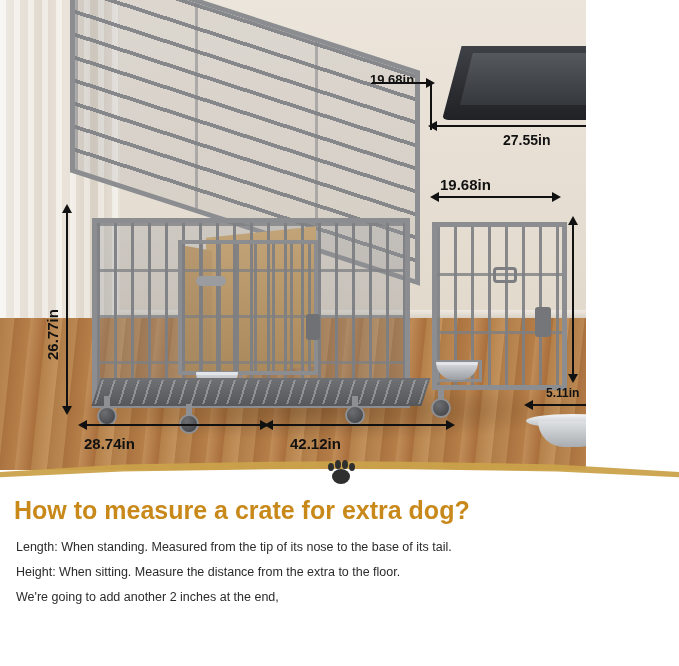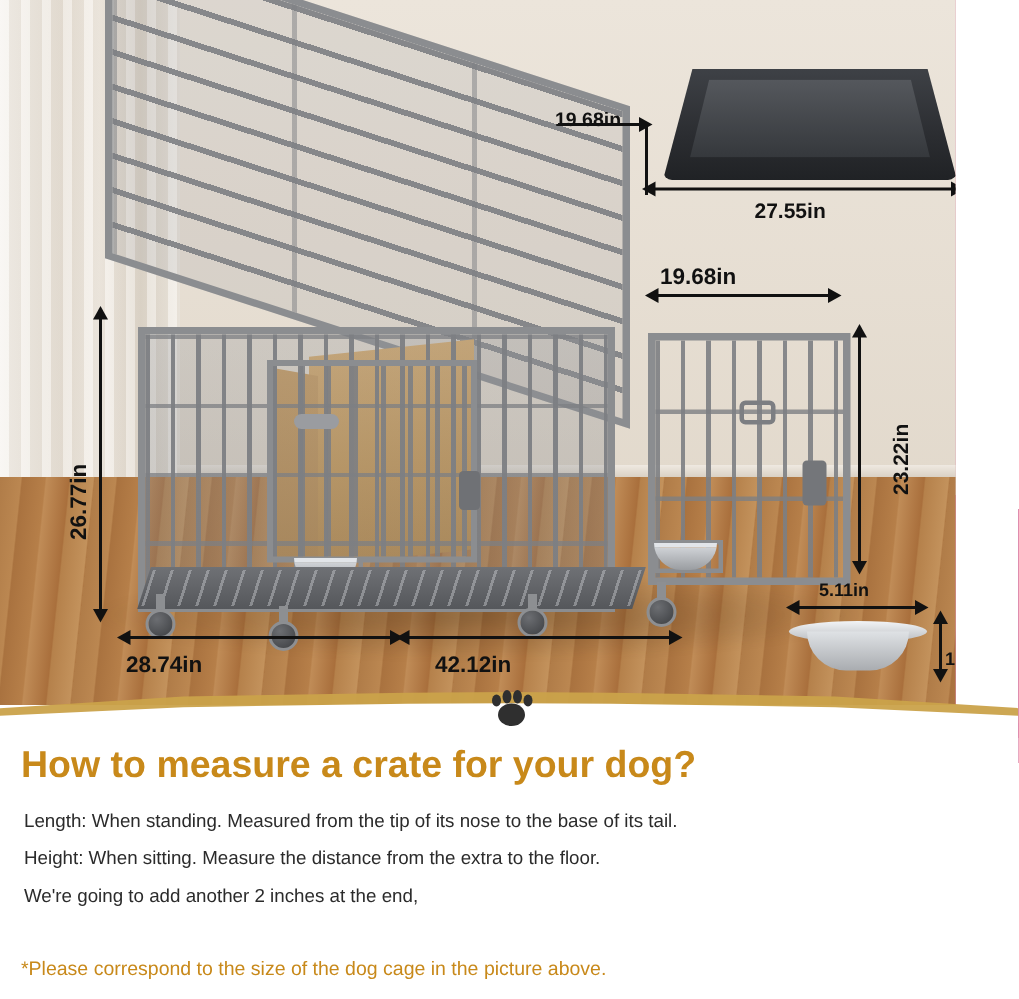--- a/index.html
+++ b/index.html
@@ -10,21 +10,21 @@
     font-family: "Liberation Sans", sans-serif;
     background: #ffffff;
     overflow: hidden;
     position: relative;
   }
 
   
   #photo {
     position: absolute;
     left: 0; top: 0;
-    width: 637px; height: 470px;
+    width: 586px; height: 470px;
     overflow: hidden;
     background: #be185d;
   }
   
   .wall {
     position: absolute; left: 0; top: 0; width: 679px; height: 330px;
     background: linear-gradient(180deg,#efe9e1 0%, #e6ded3 60%, #ded5c8 100%);
   }
   .curtain {
     position: absolute; left: 0; top: 0; width: 120px; height: 340px;
@@ -361,21 +361,20 @@
 </div>
 <div id="paw">
   <div class="pad" style="left:5px; top:9px; width:18px; height:15px;"></div>
   <div class="pad" style="left:1px;  top:3px; width:6px;  height:8px;"></div>
   <div class="pad" style="left:8px;  top:0px; width:6px;  height:9px;"></div>
   <div class="pad" style="left:15px; top:0px; width:6px;  height:9px;"></div>
   <div class="pad" style="left:22px; top:3px; width:6px;  height:8px;"></div>
 </div>
 
 <div id="info">
-  <div id="info-title">How to measure a crate for your dog?</div>
+  <div id="info-title">How to measure a crate for extra dog?</div>
 
   <div class="info-line" style="top:48px;">Length: When standing. Measured from the tip of its nose to the base of its tail.</div>
   <div class="info-line" style="top:73px;">Height: When sitting. Measure the distance from the extra to the floor.</div>
   <div class="info-line" style="top:98px;">We're going to add another 2 inches at the end,</div>
 
-  <div id="info-note">*Please correspond to the size of the dog cage in the picture above.</div>
 
 </div>
 
 </body></html>

